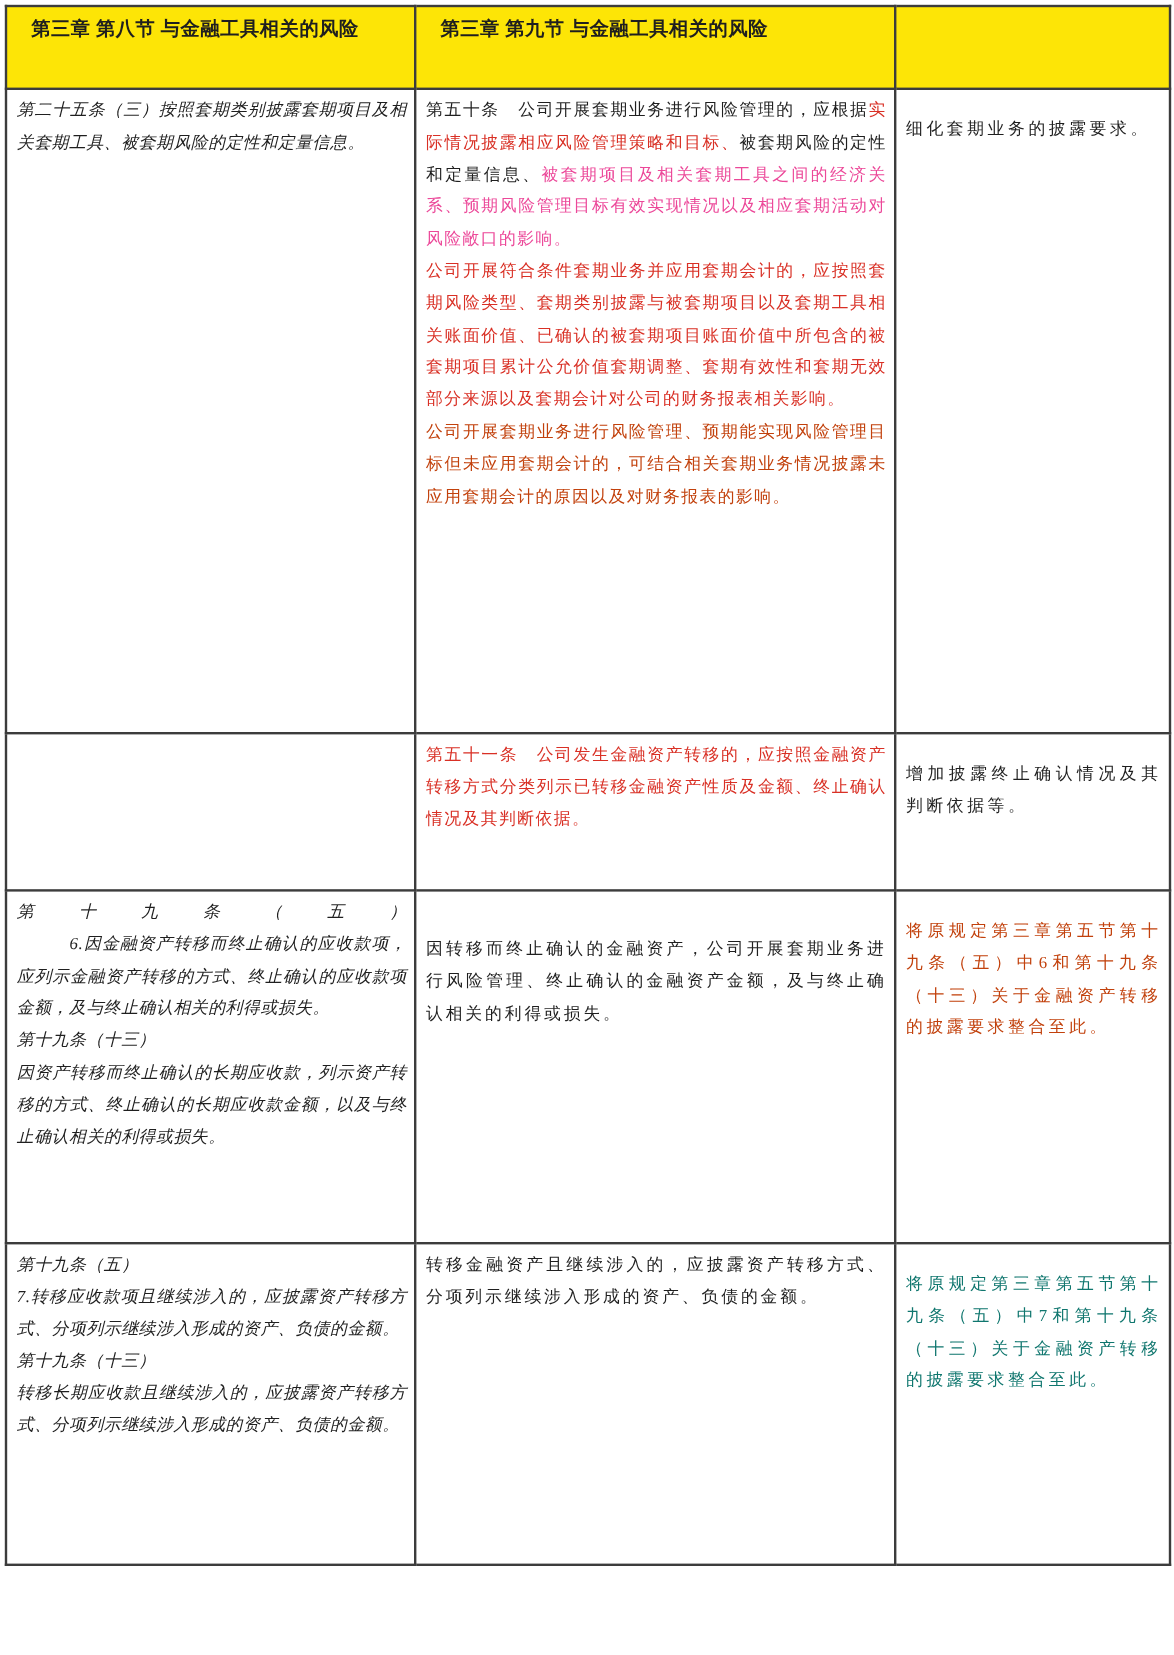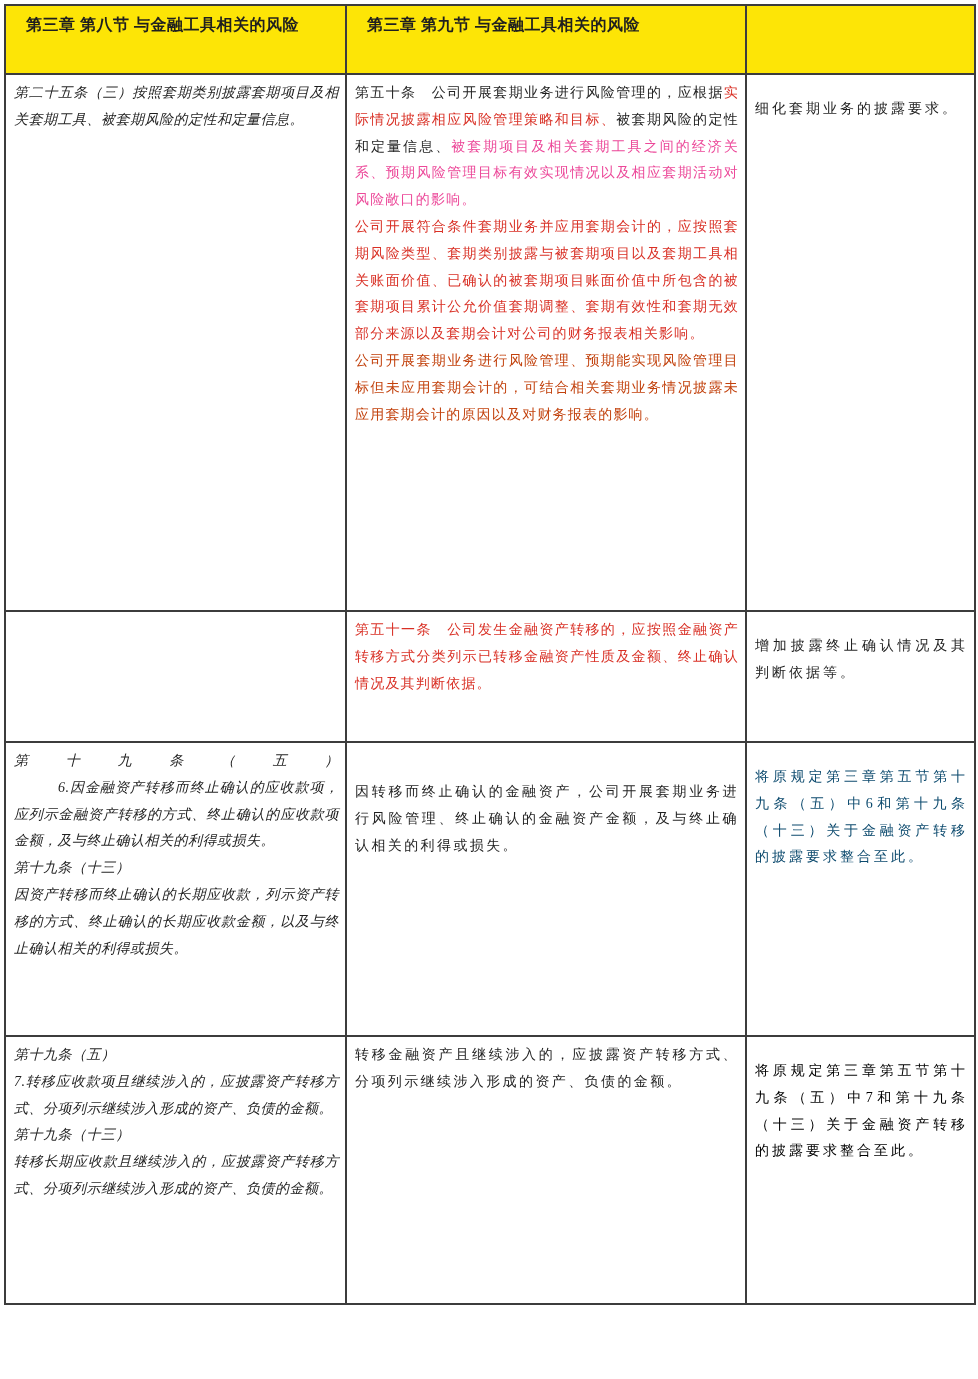--- a/index.html
+++ b/index.html
@@ -106,33 +106,33 @@
       <td class="cell old-cell">
             <p class="para justify"><span style="color: rgb(31, 31, 31);">第十九条（五）</span></p>
             <p class="para"><span style="color: rgb(31, 31, 31); margin-left: 44px;">6.因金融资产转移而终止确认的应收款项，应列示金融资产转移的方式、终止确认的应收款项金额，及与终止确认相关的利得或损失。</span></p>
             <p class="para"><span style="color: rgb(31, 31, 31);">第十九条（十三）</span></p>
             <p class="para"><span style="color: rgb(31, 31, 31);">因资产转移而终止确认的长期应收款，列示资产转移的方式、终止确认的长期应收款金额，以及与终止确认相关的利得或损失。</span></p>
           </td>
       <td class="cell new-cell spaced pad-top">
             <p class="para"><span style="color: rgb(31, 31, 31);">因转移而终止确认的金融资产，公司开展套期业务进行风险管理、终止确认的金融资产金额，及与终止确认相关的利得或损失。</span></p>
           </td>
       <td class="cell note-cell">
-            <p class="para"><span style="color: #0c4a6e;">将原规定第三章第五节第十九条（五）中6和第十九条（十三）关于金融资产转移的披露要求整合至此。</span></p>
+            <p class="para"><span style="color: #c2410c;">将原规定第三章第五节第十九条（五）中6和第十九条（十三）关于金融资产转移的披露要求整合至此。</span></p>
           </td>
     </tr>
 
     <tr style="height:268px;">
       <td class="cell old-cell">
             <p class="para"><span style="color: rgb(31, 31, 31);">第十九条（五）</span></p>
             <p class="para"><span style="color: rgb(31, 31, 31);">7.转移应收款项且继续涉入的，应披露资产转移方式、分项列示继续涉入形成的资产、负债的金额。</span></p>
             <p class="para"><span style="color: rgb(31, 31, 31);">第十九条（十三）</span></p>
             <p class="para"><span style="color: rgb(31, 31, 31);">转移长期应收款且继续涉入的，应披露资产转移方式、分项列示继续涉入形成的资产、负债的金额。</span></p>
           </td>
       <td class="cell new-cell spaced">
             <p class="para"><span style="color: rgb(31, 31, 31);">转移金融资产且继续涉入的，应披露资产转移方式、分项列示继续涉入形成的资产、负债的金额。</span></p>
           </td>
       <td class="cell note-cell">
-            <p class="para"><span style="color: #000000;">将原规定第三章第五节第十九条（五）中7和第十九条（十三）关于金融资产转移的披露要求整合至此。</span></p>
+            <p class="para"><span style="color: #0f766e;">将原规定第三章第五节第十九条（五）中7和第十九条（十三）关于金融资产转移的披露要求整合至此。</span></p>
           </td>
     </tr>
   </tbody>
     </table>
 </div>
 
 </body></html>

